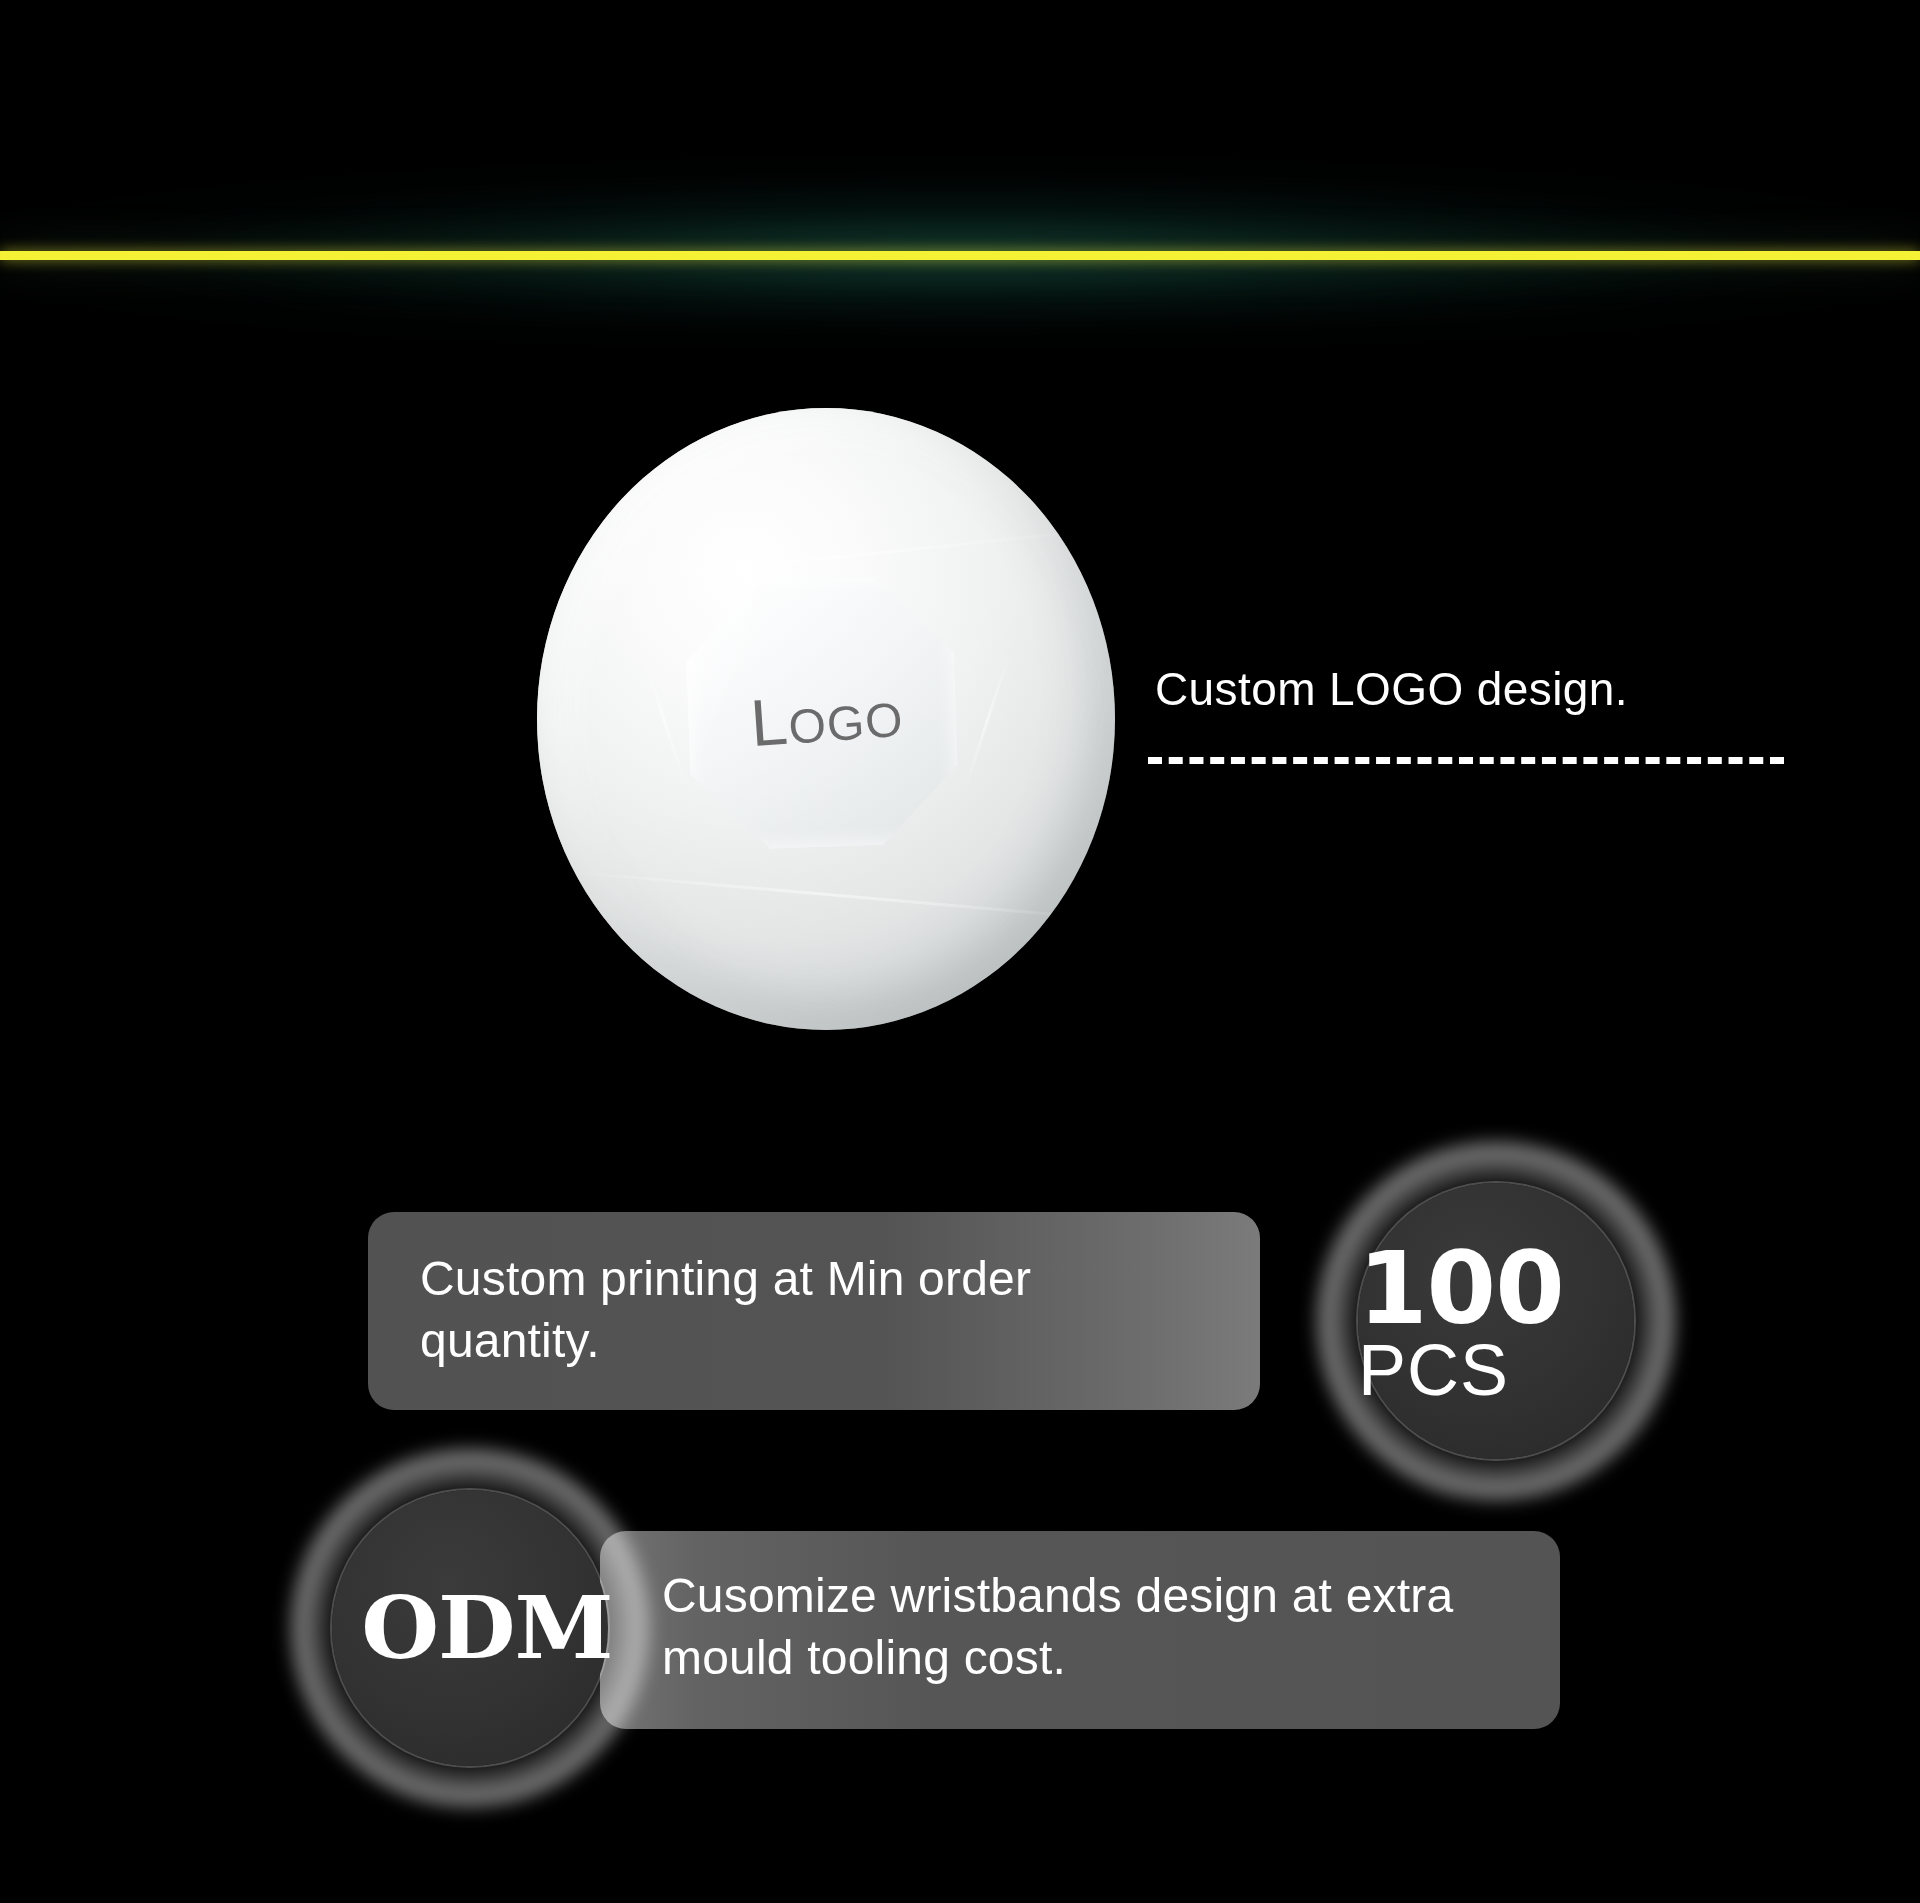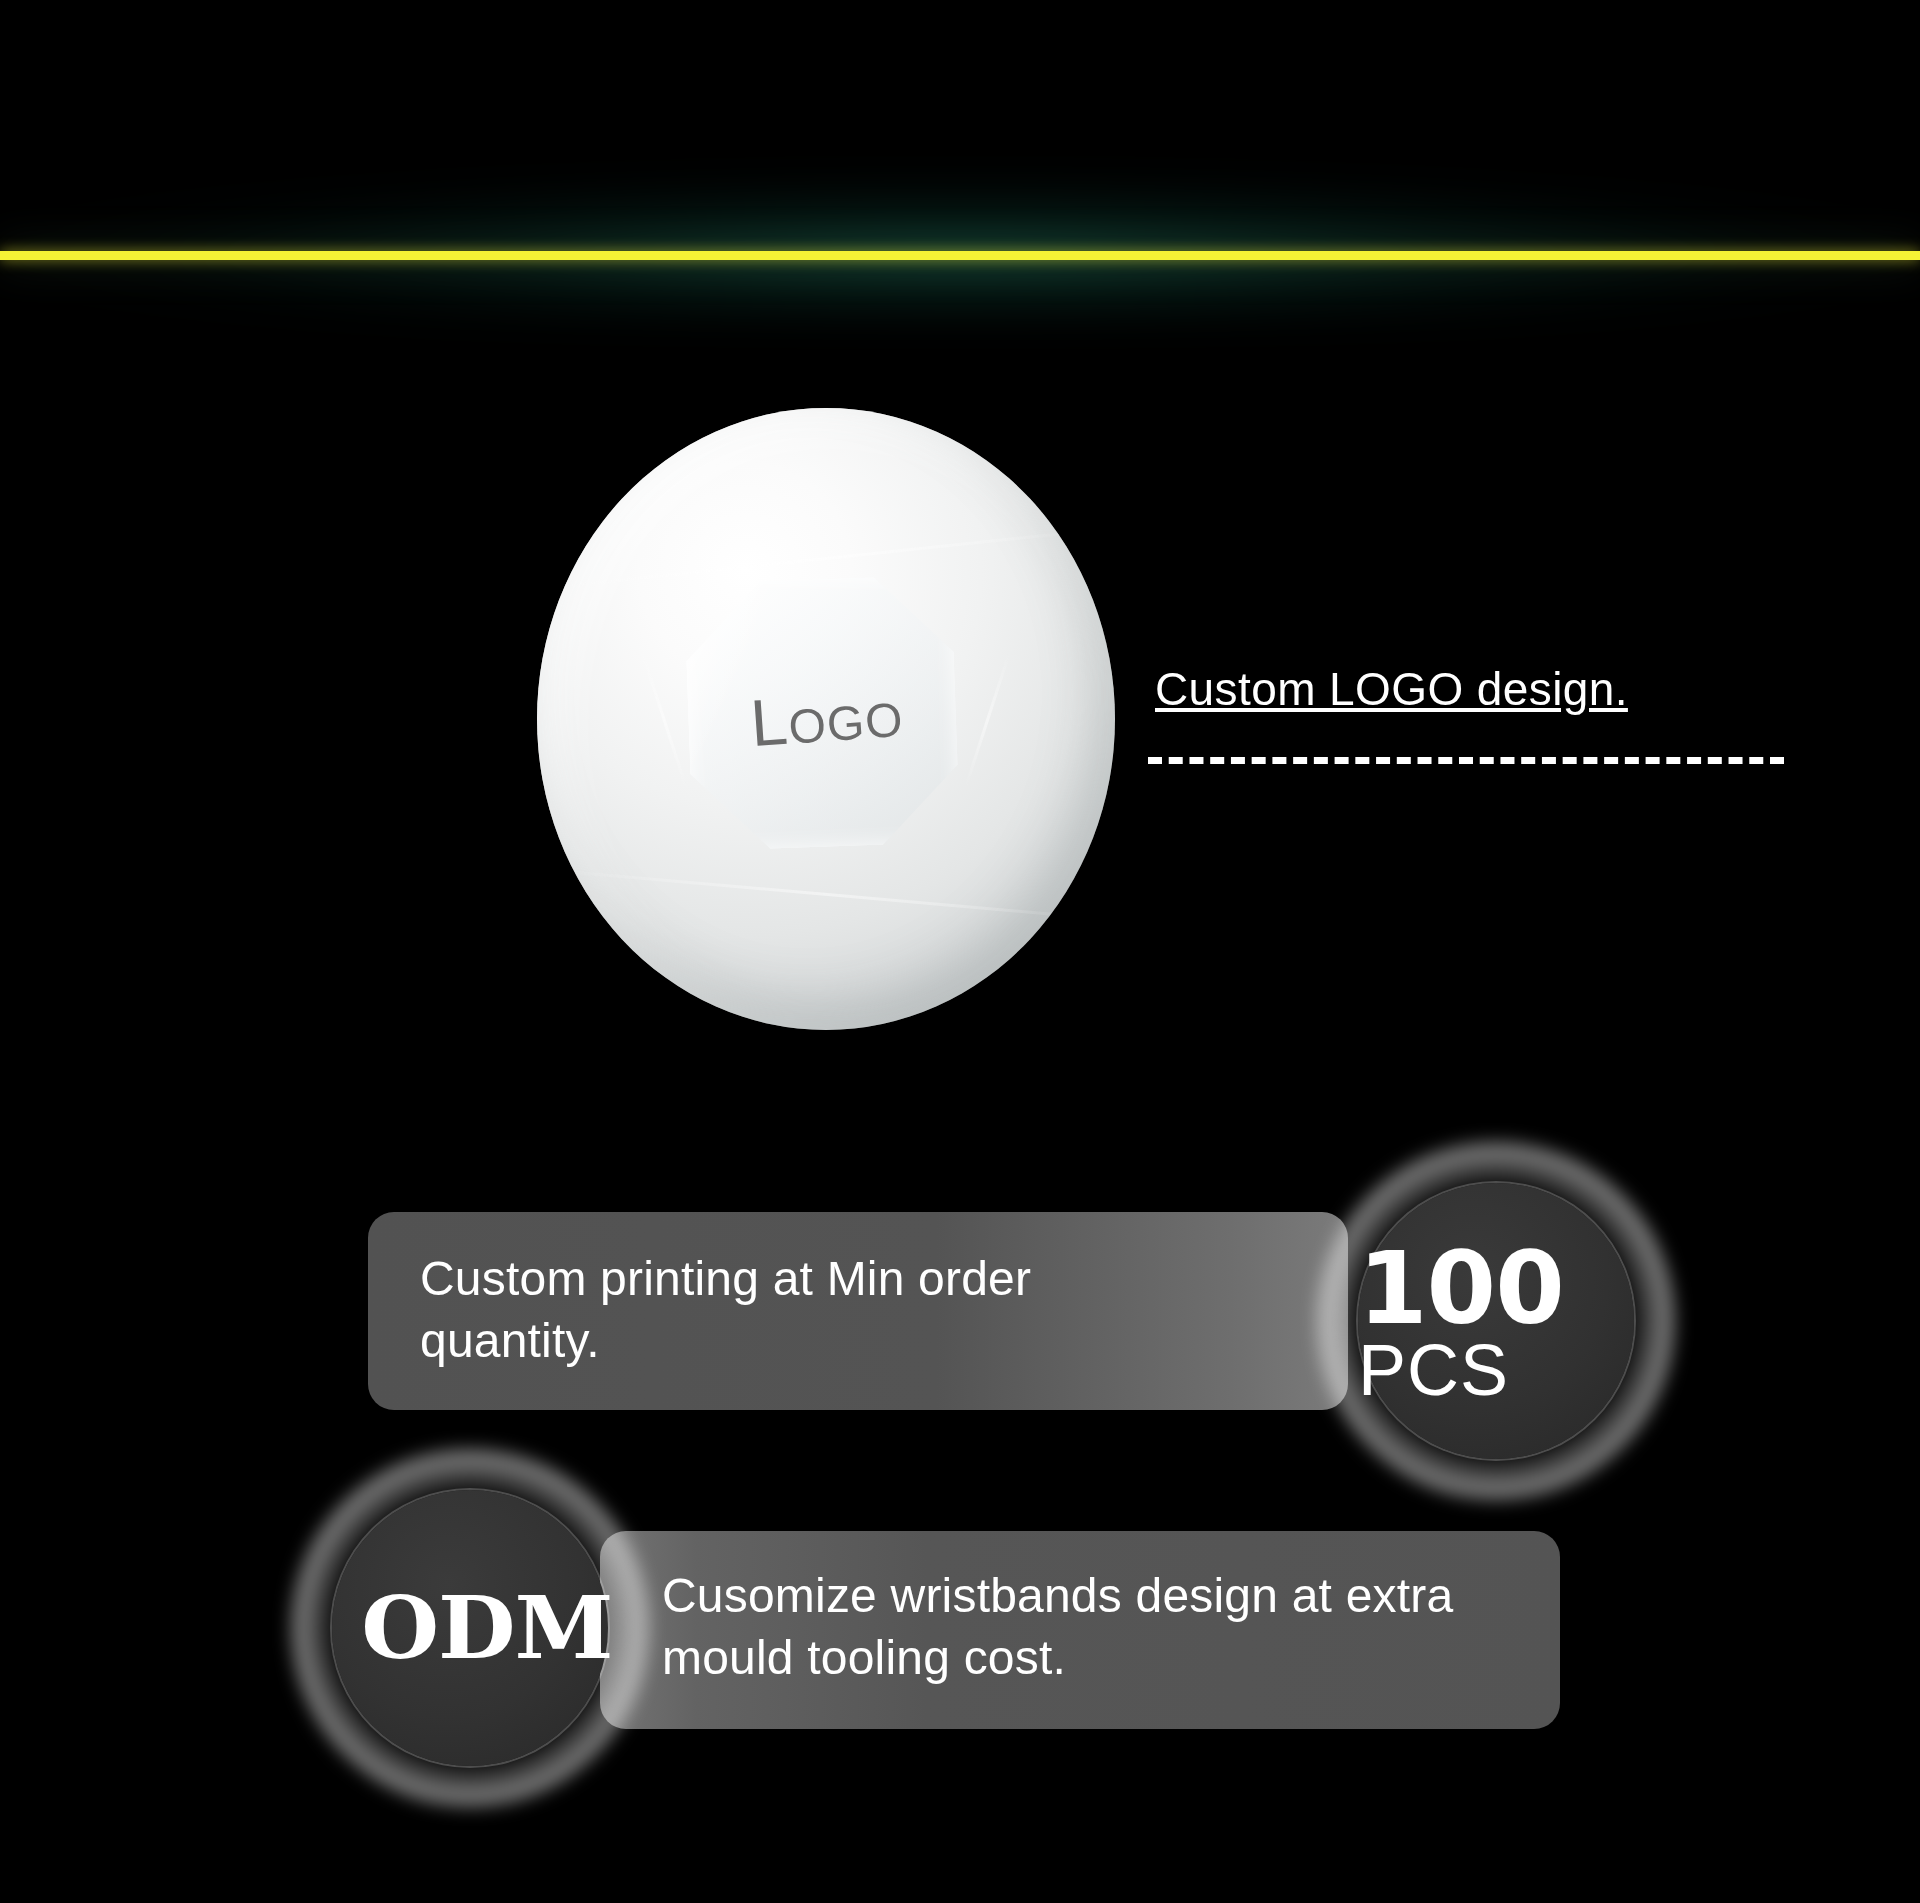--- a/index.html
+++ b/index.html
@@ -165,40 +165,39 @@
     position: absolute;
     left: 1155px; top: 663px;
     width: 700px;
   }
   #callout-logo-text {
     color: #ffffff;
     font-size: 46px;
     line-height: 52px;
     letter-spacing: 0.4px;
     white-space: nowrap;
-    text-decoration: underline;
   }
   #callout-logo-dash {
     position: absolute;
     left: 1148px; top: 757px;
     width: 636px;
     height: 0;
     border-top: 7px dashed #ffffff;
   }
 
   
   #feature-1 {
     position: absolute;
     left: 0; top: 1205px;
     width: 1920px; height: 220px;
   }
   #bar-1 {
     position: absolute;
     left: 368px; top: 7px;
-    width: 980px; height: 198px;
+    width: 892px; height: 198px;
     border-radius: 26px;
     background: linear-gradient(90deg, #525252 0%, #545454 58%, #6e6e6e 88%, #7b7b7b 100%);
   }
   #bar-1-text {
     position: absolute;
     left: 52px; top: 36px;
     width: 800px;
     color: #ffffff;
     font-size: 48px;
     line-height: 62px;

